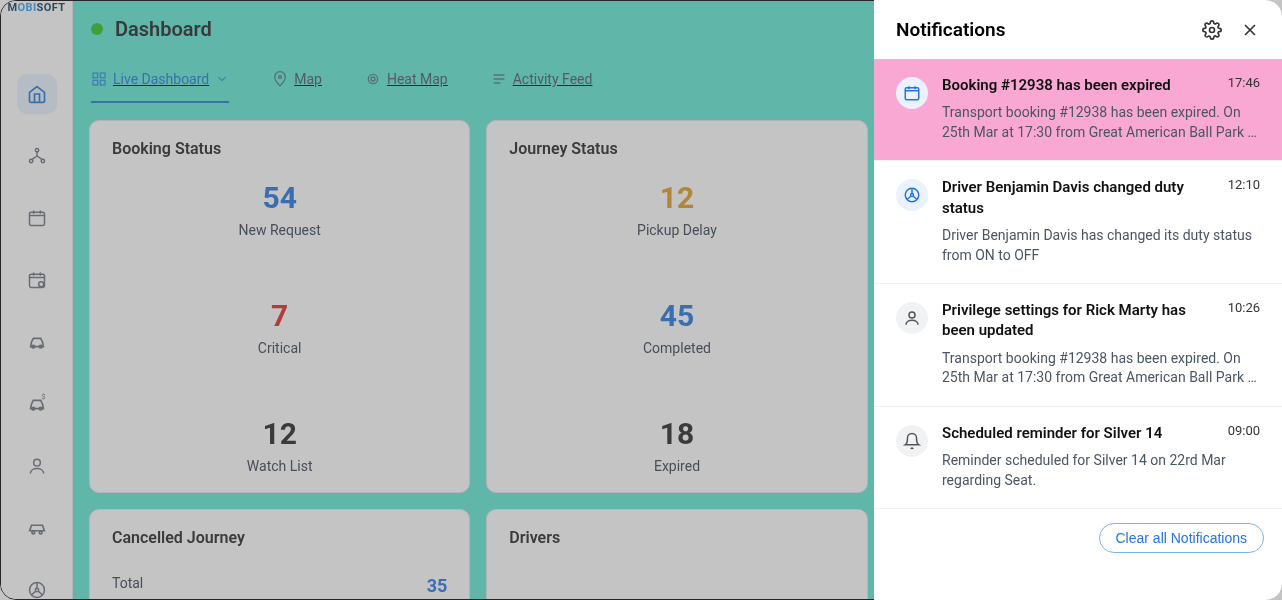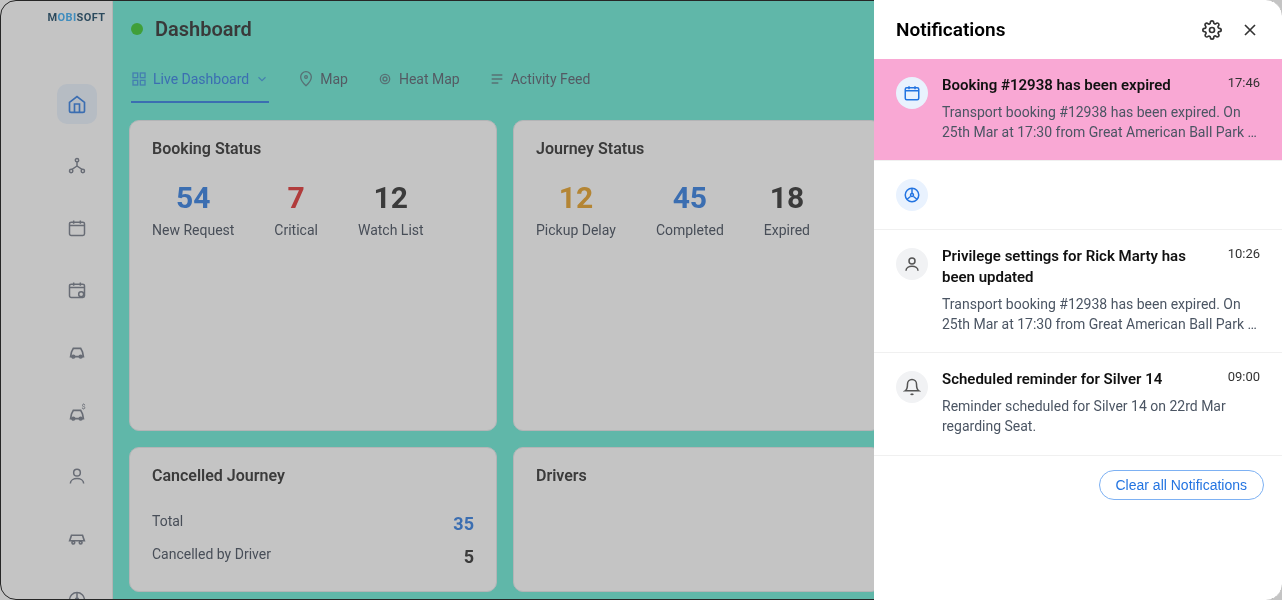--- a/index.html
+++ b/index.html
@@ -19,22 +19,20 @@
   overflow: hidden;
   border: 1px solid #000;
 }
 .sidebar {
   width: 72px;
   background: #fff;
   border-right: 1px solid #e5e5e5;
   display: flex;
   flex-direction: column;
   align-items: center;
-  padding-top: 10px;
-  margin-left: 40px;
 }
 .logo {
   font-size: 11px;
   color: #0a3a5a;
   font-weight: 700;
   letter-spacing: 0.4px;
   margin-bottom: 60px;
   text-align: center;
   padding: 0 5px;
 }
@@ -78,23 +76,24 @@
   border-radius: 50%;
   background: #2ac420;
 }
 .page-title {
   font-size: 20px;
   font-weight: 600;
   color: #1f1f1f;
 }
 .tabs {
   display: flex;
-  gap: 29px;
+  gap: 43px;
   padding: 0 18px;
   border-bottom: 1px solid transparent;
+  text-decoration: underline;
 }
 .tab {
   display: flex;
   align-items: center;
   gap: 6px;
   padding: 14px 0;
   font-size: 14px;
   color: #4b5563;
   cursor: pointer;
   border-bottom: 2px solid transparent;
@@ -119,22 +118,22 @@
   padding: 18px 22px;
 }
 .card h3 {
   font-size: 16px;
   font-weight: 600;
   color: #222;
   margin-bottom: 22px;
 }
 .stat-grid {
   display: flex;
-  flex-direction: row;
-  gap: 40px;
+  flex-direction: column;
+  gap: 60px;
   align-items: center;
 }
 .stat {
   text-align: center;
 }
 .stat .num {
   font-size: 30px;
   font-weight: 700;
   line-height: 1.2;
 }
@@ -504,20 +503,27 @@
       </div>
     </div>
     <div class="notif">
       <div class="icon-wrap blue">
         <svg width="18" height="18" viewBox="0 0 24 24" fill="none" stroke="currentColor" stroke-width="2">
             <circle cx="12" cy="12" r="9"></circle>
             <circle cx="12" cy="12" r="2"></circle>
             <path d="M12 3v7M5 18l5-4m9 4l-5-4"></path>
           </svg>
       </div>
+      <div class="notif-body">
+        <div class="notif-top">
+          <div class="notif-title">Driver Benjamin Davis changed duty status</div>
+          <div class="notif-time">12:10</div>
+        </div>
+        <div class="notif-desc">Driver Benjamin Davis has changed its duty status from ON to OFF</div>
+      </div>
     </div>
     <div class="notif">
       <div class="icon-wrap gray">
         <svg width="18" height="18" viewBox="0 0 24 24" fill="none" stroke="currentColor" stroke-width="2">
             <circle cx="12" cy="8" r="4"></circle>
             <path d="M4 21c0-4 4-6 8-6s8 2 8 6"></path>
           </svg>
       </div>
       <div class="notif-body">
         <div class="notif-top">

